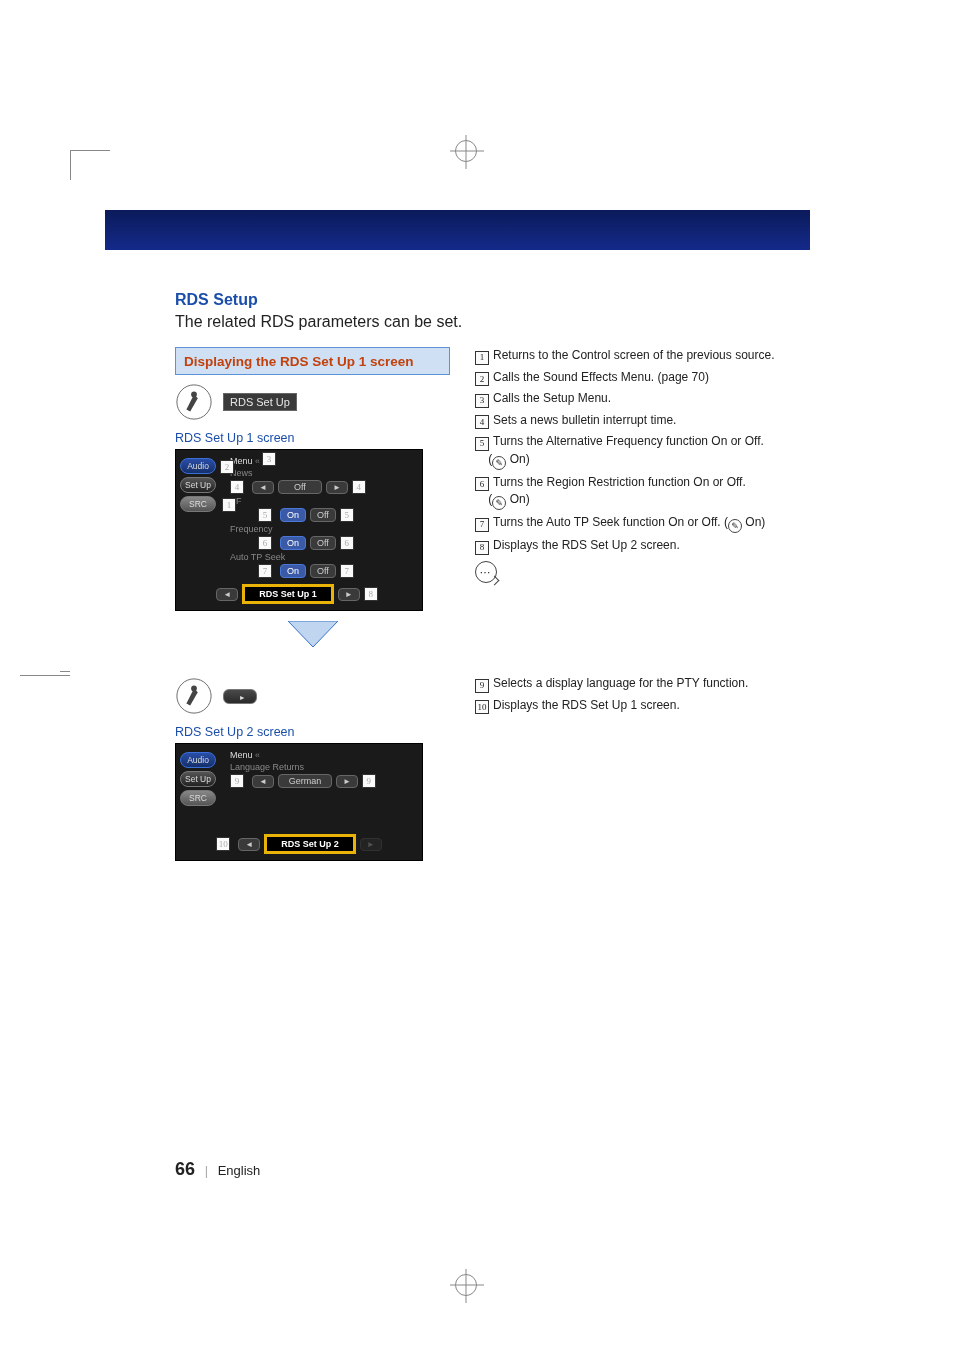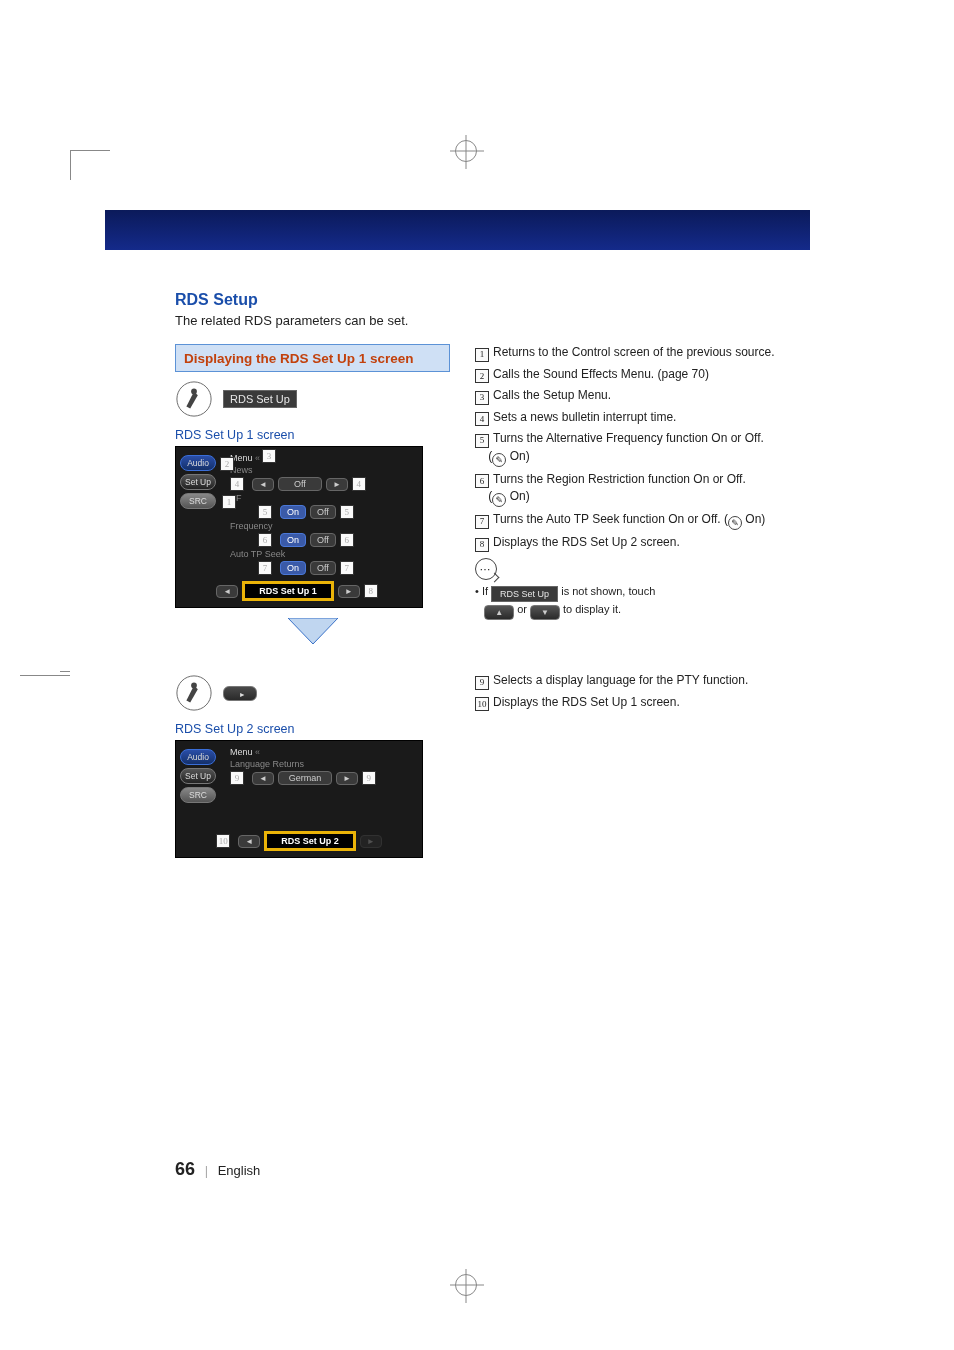--- a/index.html
+++ b/index.html
@@ -31,21 +31,21 @@
   }
 
   .content {
     position: absolute;
     left: 175px; top: 268px;
     width: 640px;
     margin-top: 23px;
   }
 
   .section-title { color: #1a4eaa; font-weight: bold; font-size: 16px; }
-  .section-sub { font-size: 13px; margin-top: 4px; margin-bottom: 16px; }
+  .section-sub { font-size: 16px; margin-top: 4px; margin-bottom: 16px; }
 
   .col-left { width: 275px; float: left; }
   .col-right { width: 340px; float: right; font-size: 12px; line-height: 1.45; }
   .clear { clear: both; }
 
   .panel-title-bar {
     background: #cfe0f5;
     border: 1px solid #5c92d6;
     padding: 4px 8px;
     margin-bottom: 8px;
@@ -249,29 +249,20 @@
       <li><span class="num-callout">3</span><span class="txt">Calls the Setup Menu.</span></li>
       <li><span class="num-callout">4</span><span class="txt">Sets a news bulletin interrupt time.</span></li>
       <li><span class="num-callout">5</span><span class="txt">Turns the Alternative Frequency function On or Off.</span><br>&nbsp;&nbsp;&nbsp;&nbsp;(<span class="pen-icon"></span><span> On)</span></li>
       <li><span class="num-callout">6</span><span class="txt">Turns the Region Restriction function On or Off.</span><br>&nbsp;&nbsp;&nbsp;&nbsp;(<span class="pen-icon"></span><span> On)</span></li>
       <li><span class="num-callout">7</span><span class="txt">Turns the Auto TP Seek function On or Off. (</span><span class="pen-icon"></span><span> On)</span></li>
       <li><span class="num-callout">8</span><span class="txt">Displays the RDS Set Up 2 screen.</span></li>
     </ul>
     <div style="margin-top:6px">
       <span class="note-icon"></span>
     </div>
-    <div class="note-text">
-      • <span>If </span>
-      <span class="pill-btn">RDS Set Up</span>
-      <span> is not shown, touch </span><br>
-      &nbsp;&nbsp;&nbsp;<span class="arrowkey">▲</span>
-      <span> or </span>
-      <span class="arrowkey">▼</span>
-      <span> to display it.</span>
-    </div>
   </div>
   <div class="clear"></div>
 
   <div class="col-left">
 
     <div class="touch-row">
       <svg class="wrench-svg" viewBox="0 0 40 40">
         <circle cx="20" cy="20" r="18" fill="none" stroke="#666" stroke-width="1"></circle>
         <path d="M12 28 L20 12 L24 16 L16 30 Z" fill="#444"></path>
         <circle cx="20" cy="12" r="3" fill="#444"></circle>

